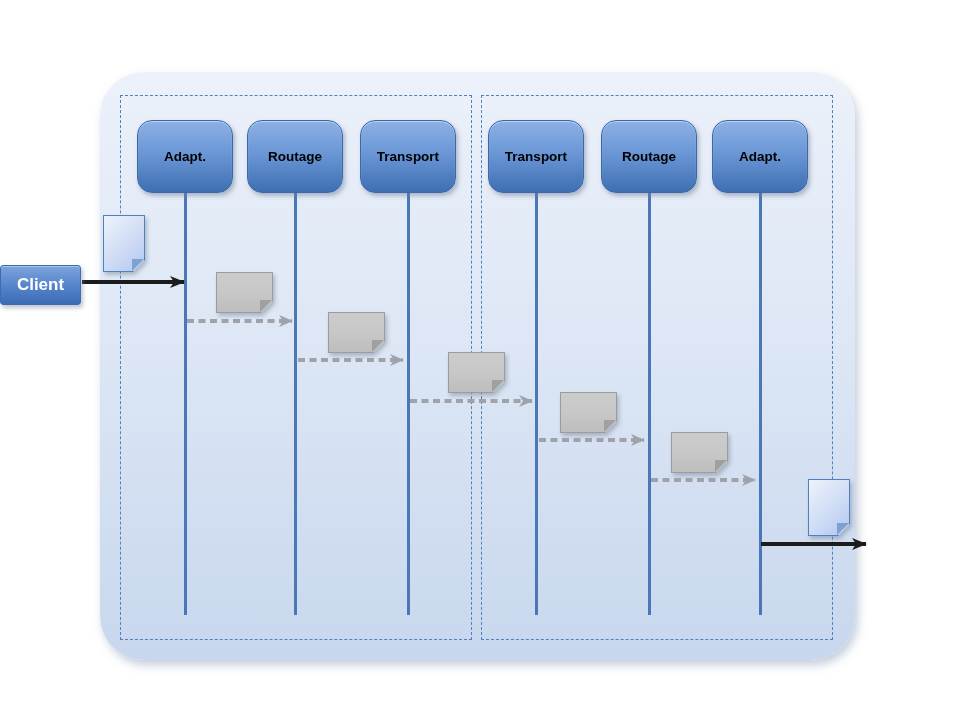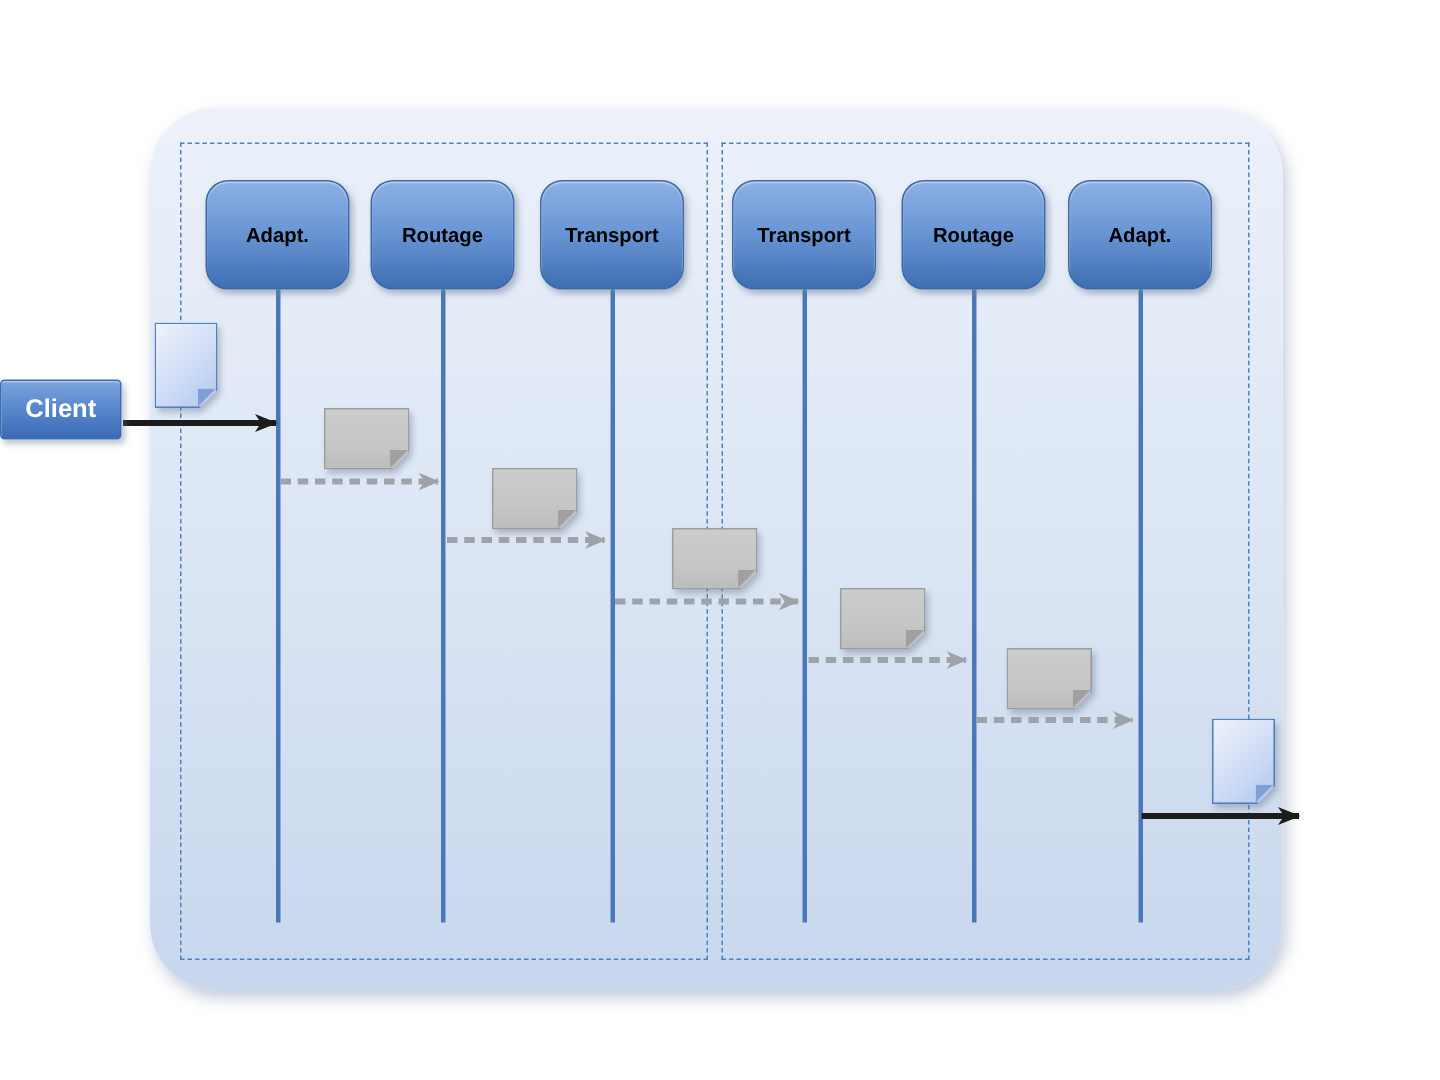--- a/index.html
+++ b/index.html
@@ -49,21 +49,21 @@
   
   .actor{
     position:absolute;
     background:linear-gradient(180deg,var(--actor-top,#7da4dc) 0%,#5585cb 52%,var(--actor-bottom,#3a6bb4) 100%);
     border:1px solid #3e6cae;border-radius:3px;
     box-shadow:2px 3px 4px rgba(110,125,150,.45), inset 0 1px 0 rgba(255,255,255,.35);
     display:flex;align-items:center;justify-content:center;
     color:var(--actor-text,#ffffff);font-size:17px;font-weight:600;
     box-sizing:border-box;z-index:7;
   }
-  .actor.client{left:0;top:253px;width:81px;height:40px;}
+  .actor.client{left:0;top:265px;width:81px;height:40px;}
   .actor.service{left:872px;top:521px;width:84px;height:41px;}
 
   
   .doc{
     position:absolute;z-index:5;
     clip-path:polygon(0 0,100% 0,100% calc(100% - 12px),calc(100% - 12px) 100%,0 100%);
     box-sizing:border-box;
   }
   .doc::after{
     content:"";position:absolute;right:0;bottom:0;width:12px;height:12px;

